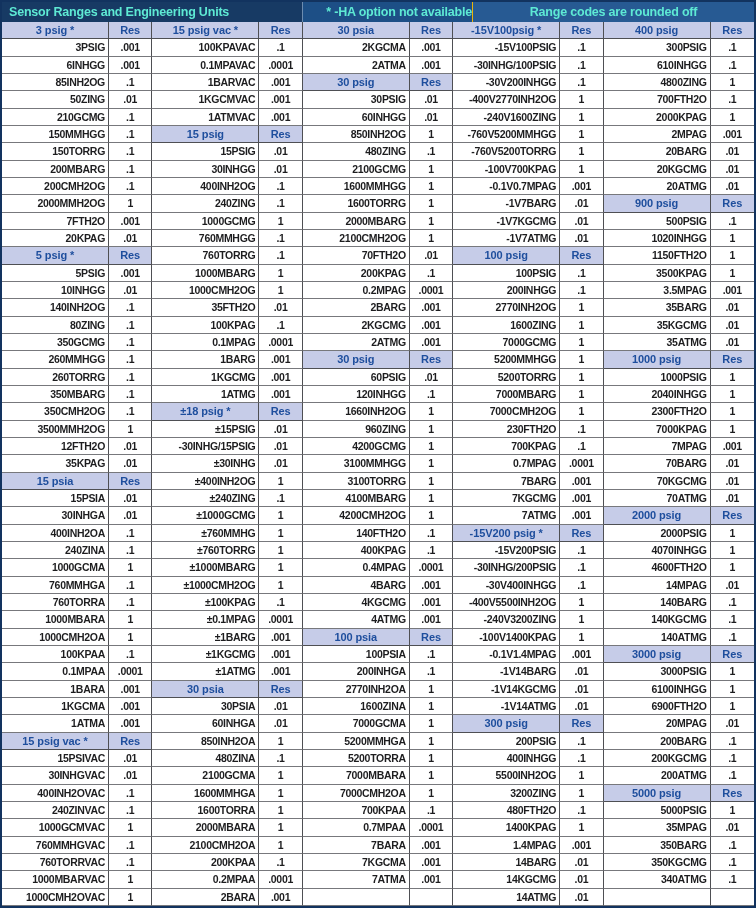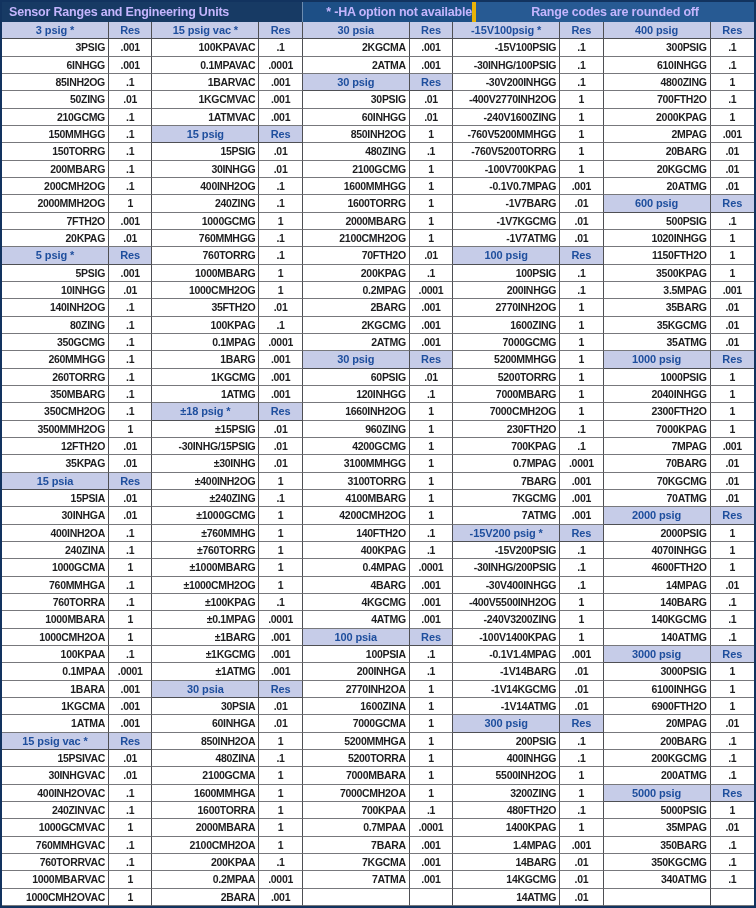--- a/index.html
+++ b/index.html
@@ -12,28 +12,28 @@
     font-family:"Liberation Sans", sans-serif;
     overflow:hidden;
   }
   .titlebar{
     display:flex;
     height:20px;
     width:100%;
   }
   .titlebar .seg{
     display:flex;align-items:center;
-    color:#c4b5fd;font-weight:bold;font-size:12.5px;
+    color:#5eead4;font-weight:bold;font-size:12.5px;
     letter-spacing:-0.2px;
     height:100%;
     box-sizing:border-box;
   }
   .seg-left{width:300px;background:#173a64;padding-left:7px;}
   .seg-mid{width:170px;background:#1d4f86;justify-content:flex-end;border-left:1px solid #6c8cb0;}
-  .seg-right{flex:1;background:#275a93;justify-content:center;border-left:4px solid #eab308;}
+  .seg-right{flex:1;background:#275a93;justify-content:center;border-left:1px solid #eab308;}
   .grid{
     display:grid;
     grid-template-columns:repeat(5, 107px 43.4px);
     grid-template-rows:repeat(51, 1fr);
     height:884px;
     width:752px;
     background:#fff;
   }
   .rc,.vc{
     box-sizing:border-box;
@@ -175,21 +175,21 @@
       <div class="rc">20ATMG</div>
       <div class="vc">.01</div>
       <div class="rc">2000MMH2OG</div>
       <div class="vc">1</div>
       <div class="rc">240ZING</div>
       <div class="vc">.1</div>
       <div class="rc">1600TORRG</div>
       <div class="vc">1</div>
       <div class="rc">-1V7BARG</div>
       <div class="vc">.01</div>
-      <div class="rc hd">600 psig</div>
+      <div class="rc hd">900 psig</div>
       <div class="vc hd">Res</div>
       <div class="rc">7FTH2O</div>
       <div class="vc">.001</div>
       <div class="rc">1000GCMG</div>
       <div class="vc">1</div>
       <div class="rc">2000MBARG</div>
       <div class="vc">1</div>
       <div class="rc">-1V7KGCMG</div>
       <div class="vc">.01</div>
       <div class="rc">500PSIG</div>

